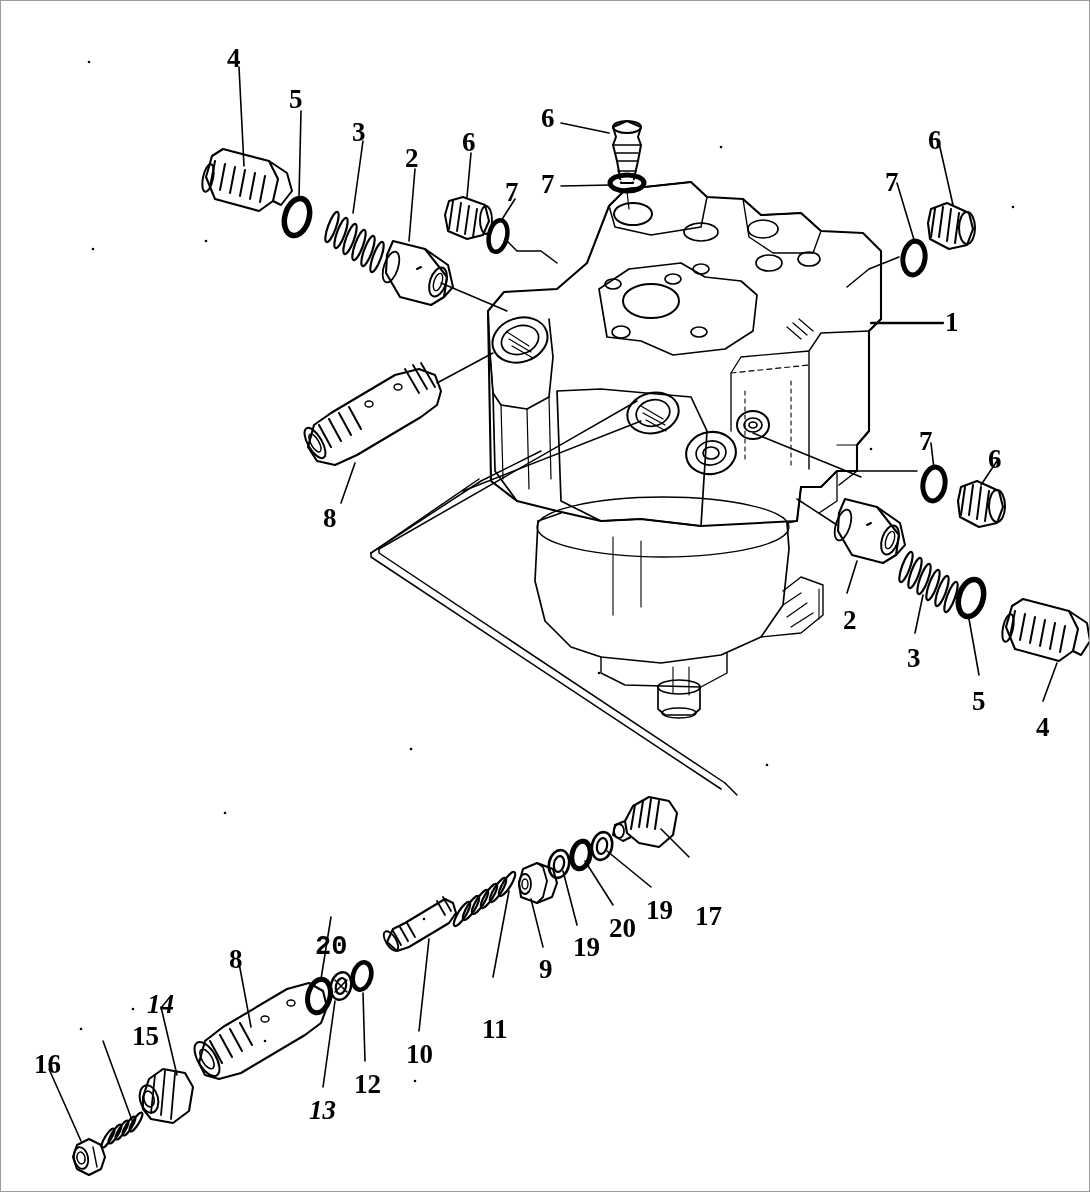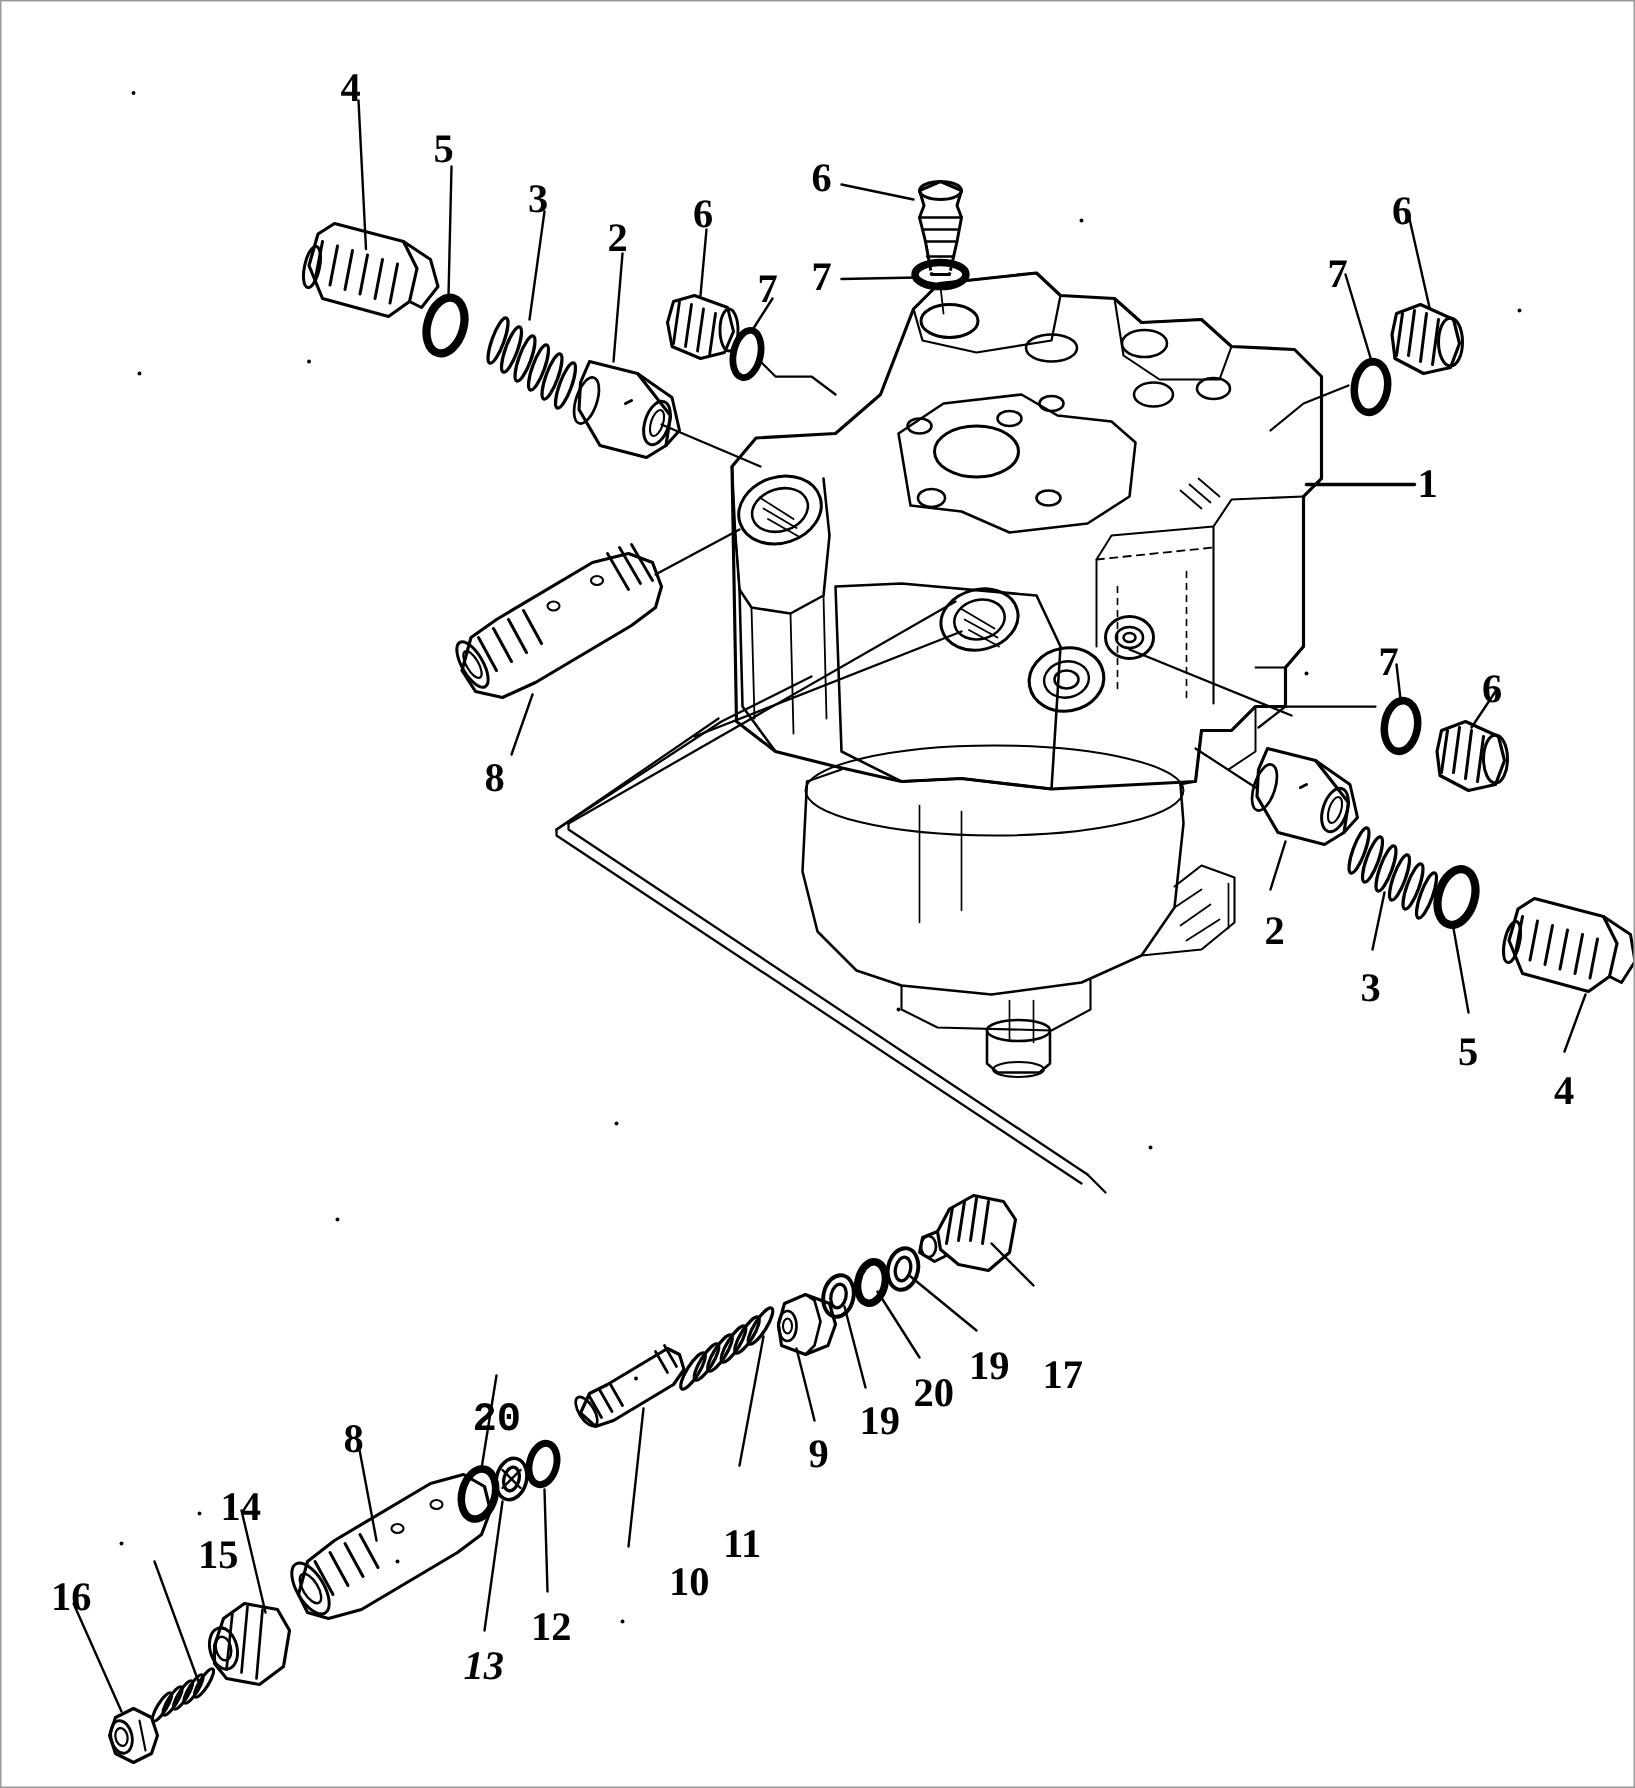--- a/index.html
+++ b/index.html
@@ -440,22 +440,22 @@
   <div class="callout" style="left:842px; top:606px;">2</div>
   <div class="callout" style="left:906px; top:644px;">3</div>
   <div class="callout" style="left:971px; top:687px;">5</div>
   <div class="callout" style="left:1035px; top:713px;">4</div>
   <div class="callout" style="left:694px; top:866px;margin-top:36px;">17</div>
   <div class="callout" style="left:645px; top:896px;">19</div>
   <div class="callout" style="left:608px; top:914px;">20</div>
   <div class="callout" style="left:572px; top:933px;">19</div>
   <div class="callout" style="left:538px; top:955px;">9</div>
   <div class="callout" style="left:481px; top:1015px;">11</div>
-  <div class="callout" style="left:405px; top:1040px;margin-left:40px;">10</div>
+  <div class="callout" style="left:405px; top:1040px;">10</div>
   <div class="callout" style="left:353px; top:1070px;">12</div>
   <div class="callout" style="left:308px; top:1096px;font-style:italic;">13</div>
   <div class="callout" style="left:314px; top:933px;font-family:Liberation Mono, monospace;">20</div>
   <div class="callout" style="left:228px; top:945px;">8</div>
-  <div class="callout" style="left:146px; top:990px;">14</div>
+  <div class="callout" style="left:146px; top:990px;font-style:italic;">14</div>
   <div class="callout" style="left:87px; top:1022px;margin-left:44px;">15</div>
   <div class="callout" style="left:33px; top:1050px;">16</div>
 
 </div>
 
 </body></html>

